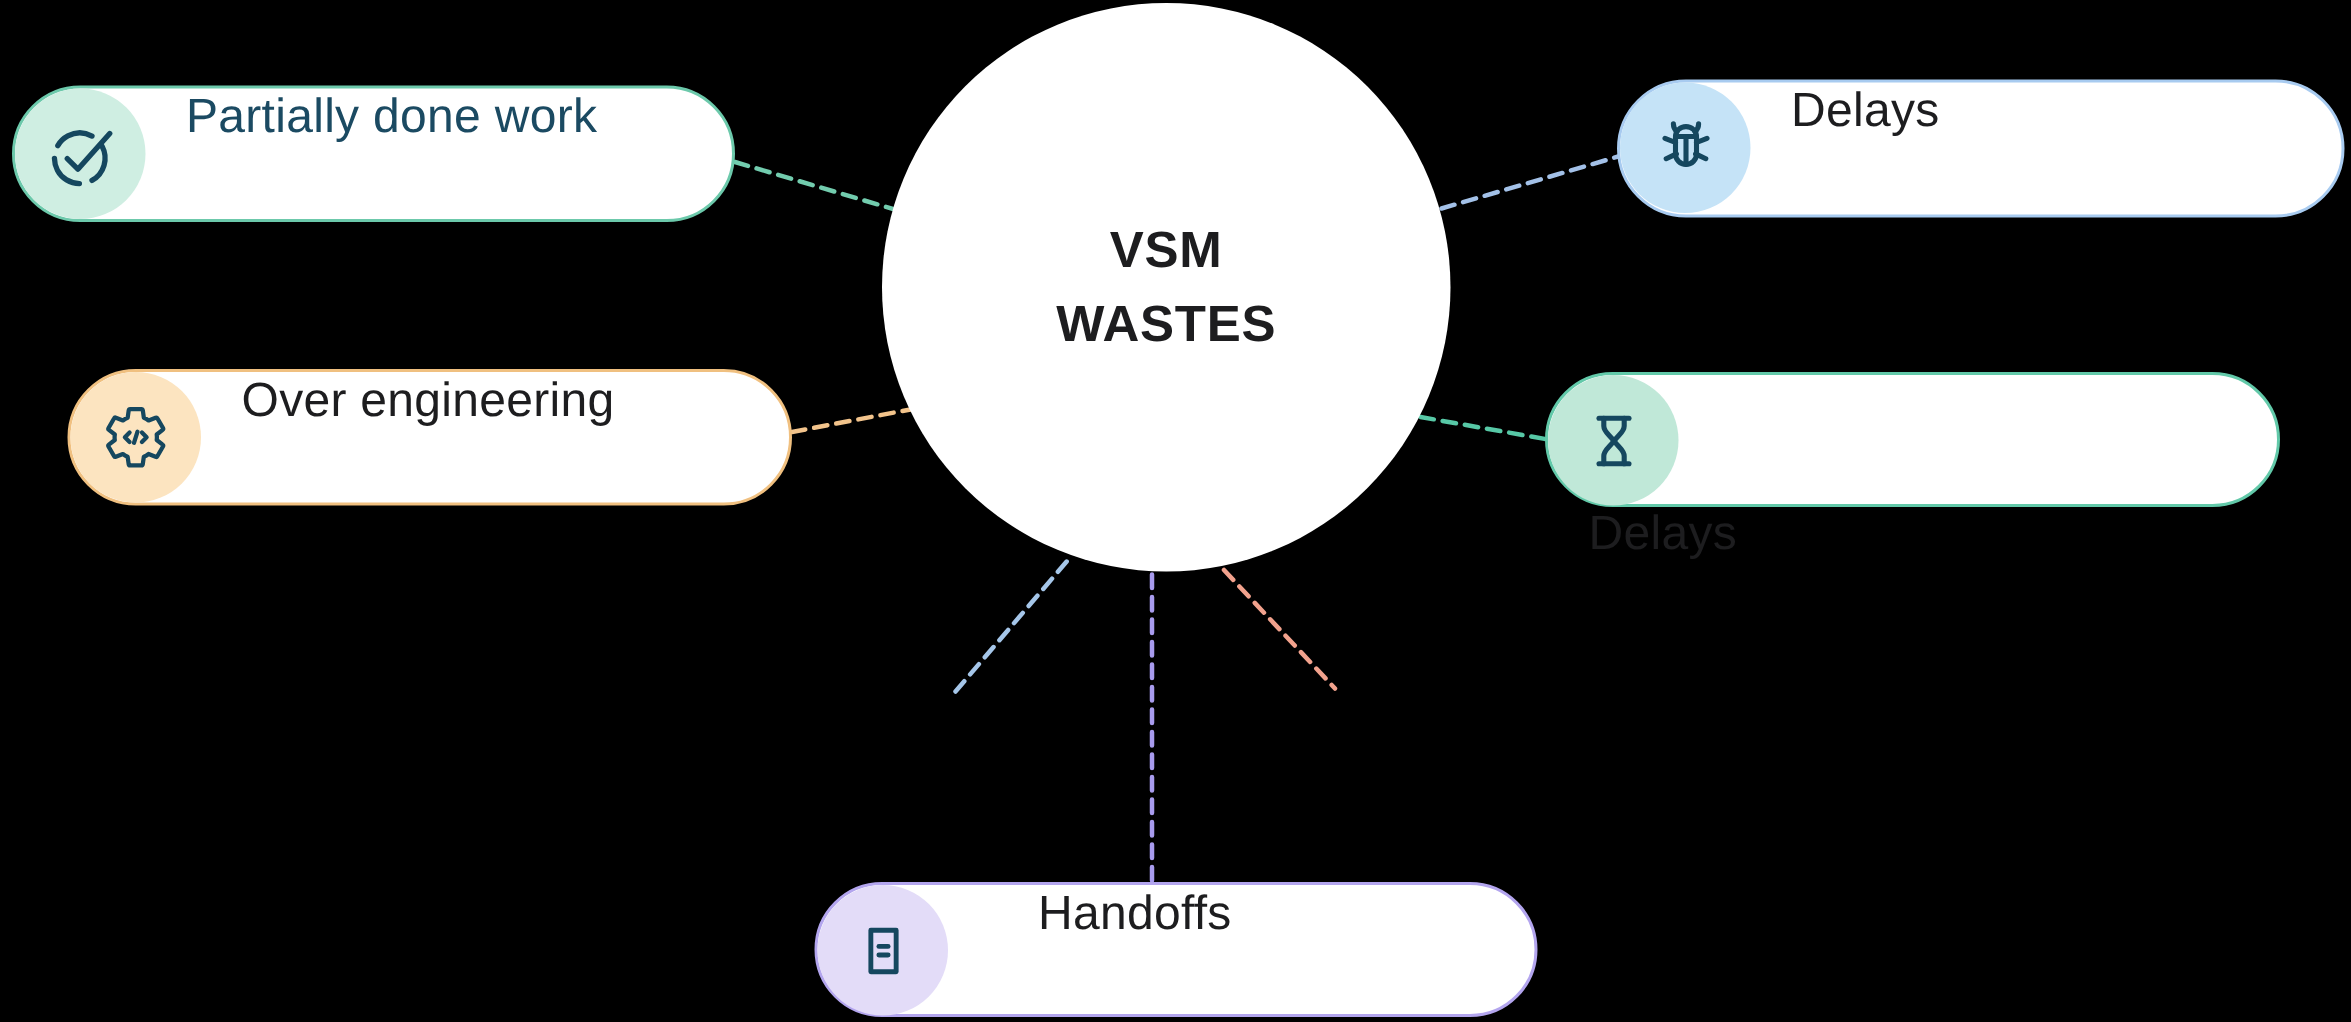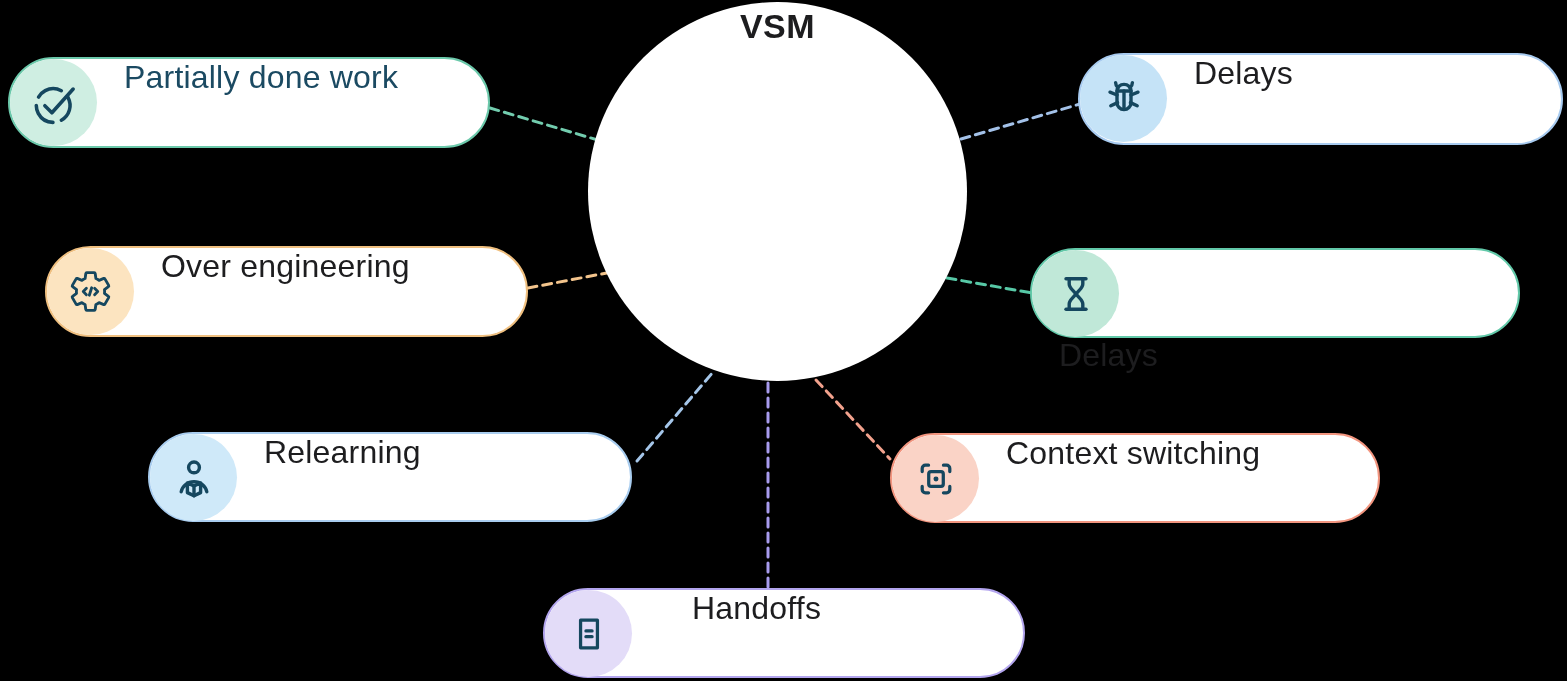--- a/index.html
+++ b/index.html
@@ -8,21 +8,21 @@
     background:#000;
     font-family:"Liberation Sans","DejaVu Sans",sans-serif;
   }
   .canvas{position:absolute;inset:0;}
   
   .connectors{position:absolute;left:0;top:0;pointer-events:none;}
   .connectors line{stroke-width:3;stroke-dasharray:9 6;stroke-linecap:round;fill:none;}
   
   .center-circle{
     position:absolute;left:588px;top:2px;width:379px;height:379px;
-    border-radius:50%;display:flex;align-items:flex-start;justify-content:center;
+    border-radius:50%;display:flex;align-items:center;justify-content:center;
     text-align:center;
   }
   .center-title{font-weight:bold;font-size:34px;line-height:49px;letter-spacing:.5px;}
   
   .pill{
     position:absolute;display:flex;align-items:flex-start;
     background:#fff;border:2px solid var(--border-color,#ccc);
     border-radius:999px;box-sizing:border-box;
   }
   .icon-circle{
@@ -58,20 +58,21 @@
     <line x1="637" y1="461" x2="714" y2="371" stroke="#a5c6e9"></line>
     <line x1="768" y1="383" x2="768" y2="589" stroke="#a89bee"></line>
     <line x1="816" y1="380" x2="890" y2="459" stroke="#f2a28d"></line>
     <line x1="947" y1="278" x2="1032" y2="293" stroke="#57c8a6"></line>
     <line x1="961" y1="139" x2="1080" y2="104" stroke="#a3c1e8"></line>
   </svg>
 
   <div class="center-circle" style="background: rgb(255, 255, 255); color: rgb(29, 29, 31);">
     <div class="center-title">
       <div>VSM</div>
+      <div>WASTES</div>
     </div>
   </div>
 
   <div class="pill" id="node-0" style="--border-color: #6cc9ab; --icon-bg: #cfeee2; --icon-stroke: #15475f; --label-color: #1b4a62;">
     <span class="icon-circle">
       <svg class="icon-svg" width="50" height="50" viewBox="0 0 24 24">
         <circle class="s" cx="11.6" cy="13.2" r="8.1" stroke-dasharray="12.5 4.2" transform="rotate(-28 11.6 13.2)"></circle>
         <path class="s" d="M7.6 13.3 L11 16.7 L21.2 5.3"></path>
       </svg>
     </span>
@@ -83,56 +84,32 @@
       <svg class="icon-svg" width="47" height="47" viewBox="0 0 24 24">
         <path class="s2" d="M19.14 12.94c.04-.3.06-.61.06-.94 0-.32-.02-.64-.07-.94l2.03-1.58c.18-.14.23-.41.12-.61l-1.92-3.32c-.12-.22-.37-.29-.59-.22l-2.39.96c-.5-.38-1.03-.7-1.62-.94L14.4 2.81c-.04-.24-.24-.41-.48-.41h-3.84c-.24 0-.43.17-.47.41L9.25 5.35c-.59.24-1.13.57-1.62.94l-2.39-.96c-.22-.08-.47 0-.59.22L2.74 8.87c-.12.21-.08.47.12.61l2.03 1.58c-.05.3-.09.63-.09.94s.02.64.07.94l-2.03 1.58c-.18.14-.23.41-.12.61l1.92 3.32c.12.22.37.29.59.22l2.39-.96c.5.38 1.03.7 1.62.94l.36 2.54c.05.24.24.41.48.41h3.84c.24 0 .44-.17.47-.41l.36-2.54c.59-.24 1.13-.56 1.62-.94l2.39.96c.22.08.47 0 .59-.22l1.92-3.32c.12-.22.07-.47-.12-.61l-2.01-1.58z"></path>
         <path class="s2" d="M9.9 10.4 L8.3 12 L9.9 13.6"></path>
         <path class="s2" d="M14.1 10.4 L15.7 12 L14.1 13.6"></path>
         <path class="s2" d="M12.6 10.1 L11.4 13.9"></path>
       </svg>
     </span>
     <span class="label">Over engineering</span>
   </div>
 
-  <div class="pill" id="node-2" style="--border-color: #a9cdef; --icon-bg: #cfe9f9; --icon-stroke: #15475f; --label-color: #1d1d1f;">
-    <span class="icon-circle">
-      <svg class="icon-svg" width="48" height="48" viewBox="0 0 24 24">
-        <circle class="s" cx="12" cy="6.7" r="2.7"></circle>
-        <path class="s" d="M5.6 18.9 a6.5 6.1 0 0 1 12.8 0"></path>
-        <path class="s" d="M8.7 14.5 L12 16 L15.3 14.5 V19.3 L12 20.9 L8.7 19.3 Z"></path>
-        <path class="s" d="M12 16 V20.9"></path>
-      </svg>
-    </span>
-    <span class="label">Relearning</span>
-  </div>
 
   <div class="pill" id="node-3" style="--border-color: #b3a5ee; --icon-bg: #e3dcf8; --icon-stroke: #15475f; --label-color: #1d1d1f;">
     <span class="icon-circle">
       <svg class="icon-svg" width="46" height="46" viewBox="0 0 24 24">
         <rect class="s" x="7.6" y="4.8" width="8.8" height="14.4"></rect>
         <path class="s" d="M10.4 10.4 H13.6"></path>
         <path class="s" d="M10.4 13.4 H13.6"></path>
       </svg>
     </span>
     <span class="label">Handoffs</span>
   </div>
 
-  <div class="pill" id="node-4" style="--border-color: #f2957f; --icon-bg: #fad3c6; --icon-stroke: #15475f; --label-color: #1d1d1f;">
-    <span class="icon-circle">
-      <svg class="icon-svg" width="46" height="46" viewBox="0 0 24 24">
-        <path class="s" d="M4.8 8.1 V6.5 A1.7 1.7 0 0 1 6.5 4.8 H8.1"></path>
-        <path class="s" d="M15.9 4.8 H17.5 A1.7 1.7 0 0 1 19.2 6.5 V8.1"></path>
-        <path class="s" d="M19.2 15.9 V17.5 A1.7 1.7 0 0 1 17.5 19.2 H15.9"></path>
-        <path class="s" d="M8.1 19.2 H6.5 A1.7 1.7 0 0 1 4.8 17.5 V15.9"></path>
-        <rect class="s" x="8.2" y="8.2" width="7.6" height="7.6" rx="1.2"></rect>
-        <circle class="f" cx="12" cy="12" r="1.3"></circle>
-      </svg>
-    </span>
-    <span class="label">Context switching</span>
-  </div>
 
   <div class="pill" id="node-5" style="--border-color: #62c9a9; --icon-bg: #c0e8d8; --icon-stroke: #15475f; --label-color: #1d1d1f;">
     <span class="icon-circle">
       <svg class="icon-svg" width="48" height="48" viewBox="0 0 24 24">
         <path class="s" d="M7 4.4 H17"></path>
         <path class="s" d="M7 19.6 H17"></path>
         <path class="s" d="M8.6 4.4 V7 C8.6 8.9 10.2 9.7 12 12 C13.8 9.7 15.4 8.9 15.4 7 V4.4"></path>
         <path class="s" d="M8.6 19.6 V17 C8.6 15.1 10.2 14.3 12 12 C13.8 14.3 15.4 15.1 15.4 17 V19.6"></path>
       </svg>
     </span>

